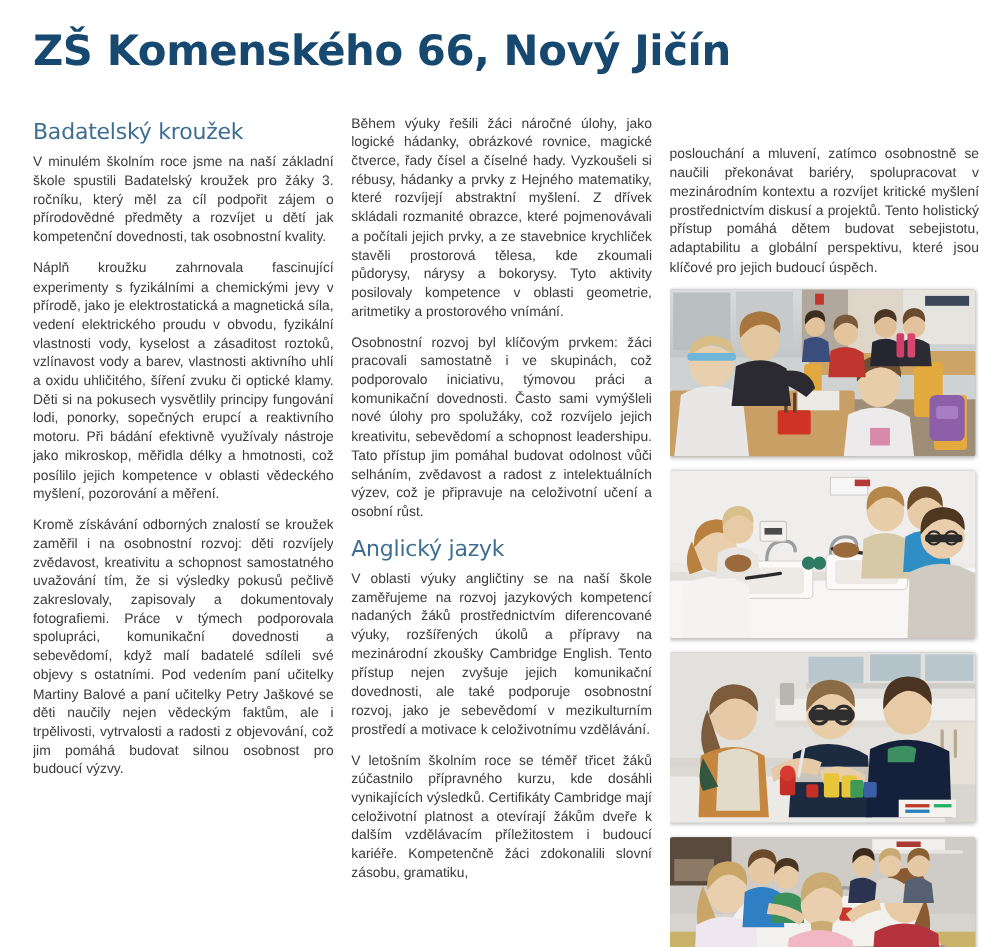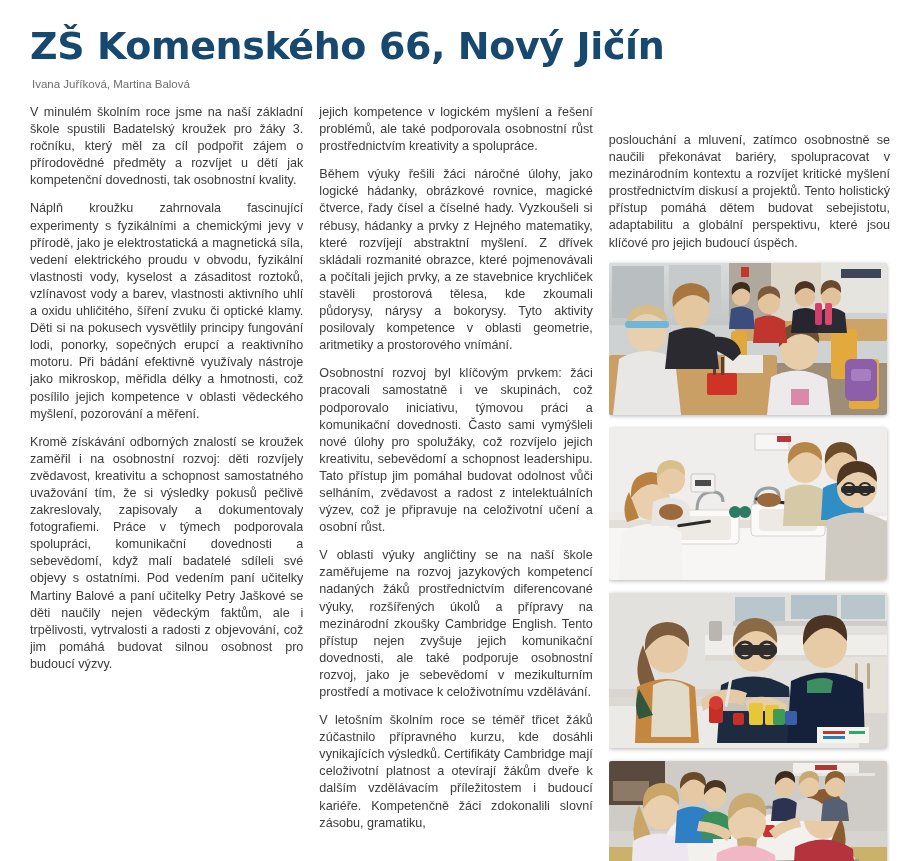--- a/index.html
+++ b/index.html
@@ -112,35 +112,35 @@
   .photo-4 { height: 118px; }
   .photo svg { display: block; width: 100%; height: 100%; }
 </style>
 </head>
 <body>
 
 <div class="page">
 
   <div class="masthead">
     <h1 class="doc-title">ZŠ Komenského 66, Nový Jičín</h1>
-    <div class="byline">Ivana Juříková, Martina Balová</div>
   </div>
 
   <div class="columns">
 
     <div class="col col-1">
+      <h2 class="section-head">Badatelský kroužek</h2>
       <p class="body">V minulém školním roce jsme na naší základní škole spustili Badatelský kroužek pro žáky 3. ročníku, který měl za cíl podpořit zájem o přírodovědné předměty a rozvíjet u dětí jak kompetenční dovednosti, tak osobnostní kvality.</p>
       <p class="body">Náplň kroužku zahrnovala fascinující experimenty s fyzikálními a chemickými jevy v přírodě, jako je elektrostatická a magnetická síla, vedení elektrického proudu v obvodu, fyzikální vlastnosti vody, kyselost a zásaditost roztoků, vzlínavost vody a barev, vlastnosti aktivního uhlí a oxidu uhličitého, šíření zvuku či optické klamy. Děti si na pokusech vysvětlily principy fungování lodi, ponorky, sopečných erupcí a reaktivního motoru. Při bádání efektivně využívaly nástroje jako mikroskop, měřidla délky a hmotnosti, což posílilo jejich kompetence v oblasti vědeckého myšlení, pozorování a měření.</p>
       <p class="body">Kromě získávání odborných znalostí se kroužek zaměřil i na osobnostní rozvoj: děti rozvíjely zvědavost, kreativitu a schopnost samostatného uvažování tím, že si výsledky pokusů pečlivě zakreslovaly, zapisovaly a dokumentovaly fotografiemi. Práce v týmech podporovala spolupráci, komunikační dovednosti a sebevědomí, když malí badatelé sdíleli své objevy s ostatními. Pod vedením paní učitelky Martiny Balové a paní učitelky Petry Jaškové se děti naučily nejen vědeckým faktům, ale i trpělivosti, vytrvalosti a radosti z objevování, což jim pomáhá budovat silnou osobnost pro budoucí výzvy.</p>
     </div>
 
     <div class="col col-2">
-      <p class="body">jejich kompetence v logickém myšlení a řešení problémů, ale také podporovala osobnostní růst prostřednictvím kreativity a spolupráce.</p>
       <p class="body">Během výuky řešili žáci náročné úlohy, jako logické hádanky, obrázkové rovnice, magické čtverce, řady čísel a číselné hady. Vyzkoušeli si rébusy, hádanky a prvky z Hejného matematiky, které rozvíjejí abstraktní myšlení. Z dřívek skládali rozmanité obrazce, které pojmenovávali a počítali jejich prvky, a ze stavebnice krychliček stavěli prostorová tělesa, kde zkoumali půdorysy, nárysy a bokorysy. Tyto aktivity posilovaly kompetence v oblasti geometrie, aritmetiky a prostorového vnímání.</p>
       <p class="body">Osobnostní rozvoj byl klíčovým prvkem: žáci pracovali samostatně i ve skupinách, což podporovalo iniciativu, týmovou práci a komunikační dovednosti. Často sami vymýšleli nové úlohy pro spolužáky, což rozvíjelo jejich kreativitu, sebevědomí a schopnost leadershipu. Tato přístup jim pomáhal budovat odolnost vůči selháním, zvědavost a radost z intelektuálních výzev, což je připravuje na celoživotní učení a osobní růst.</p>
+      <h2 class="section-head tight">Anglický jazyk</h2>
       <p class="body">V oblasti výuky angličtiny se na naší škole zaměřujeme na rozvoj jazykových kompetencí nadaných žáků prostřednictvím diferencované výuky, rozšířených úkolů a přípravy na mezinárodní zkoušky Cambridge English. Tento přístup nejen zvyšuje jejich komunikační dovednosti, ale také podporuje osobnostní rozvoj, jako je sebevědomí v mezikulturním prostředí a motivace k celoživotnímu vzdělávání.</p>
       <p class="body">V letošním školním roce se téměř třicet žáků zúčastnilo přípravného kurzu, kde dosáhli vynikajících výsledků. Certifikáty Cambridge mají celoživotní platnost a otevírají žákům dveře k dalším vzdělávacím příležitostem i budoucí kariéře. Kompetenčně žáci zdokonalili slovní zásobu, gramatiku,</p>
     </div>
 
     <div class="col col-3">
       <p class="body">poslouchání a mluvení, zatímco osobnostně se naučili překonávat bariéry, spolupracovat v mezinárodním kontextu a rozvíjet kritické myšlení prostřednictvím diskusí a projektů. Tento holistický přístup pomáhá dětem budovat sebejistotu, adaptabilitu a globální perspektivu, které jsou klíčové pro jejich budoucí úspěch.</p>
 
       <div class="photo photo-1" aria-label="Žáci u školních lavic při pokusech v učebně">
         <svg viewBox="0 0 278 152" preserveAspectRatio="none">
           <defs>

